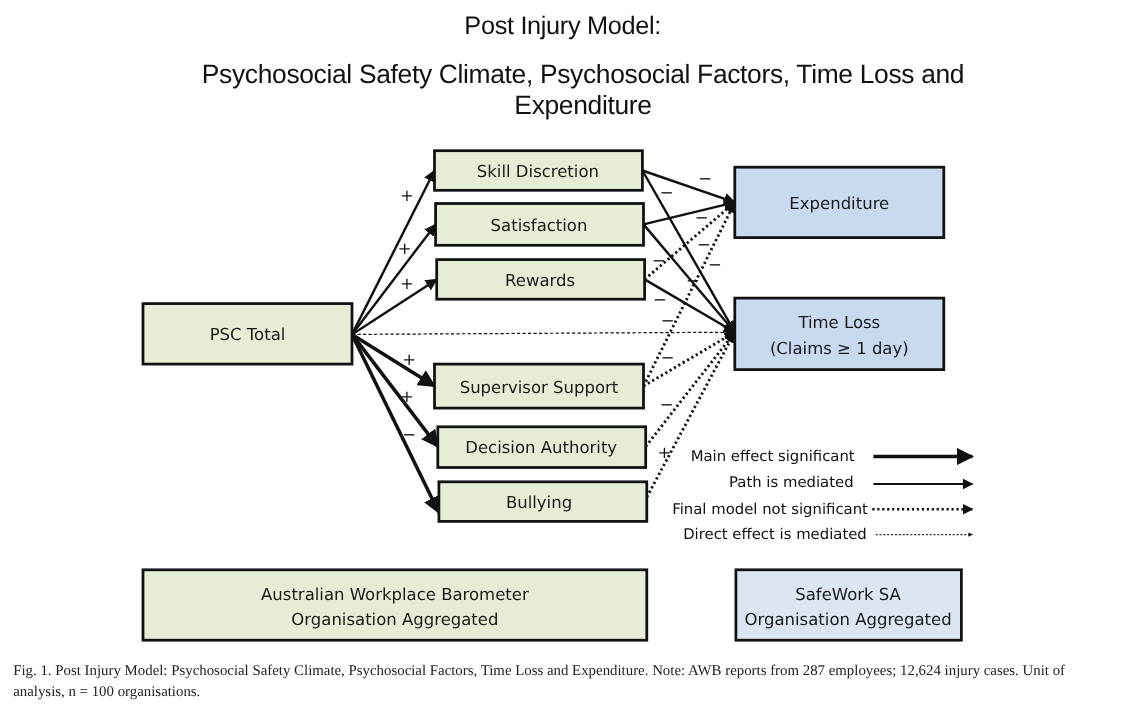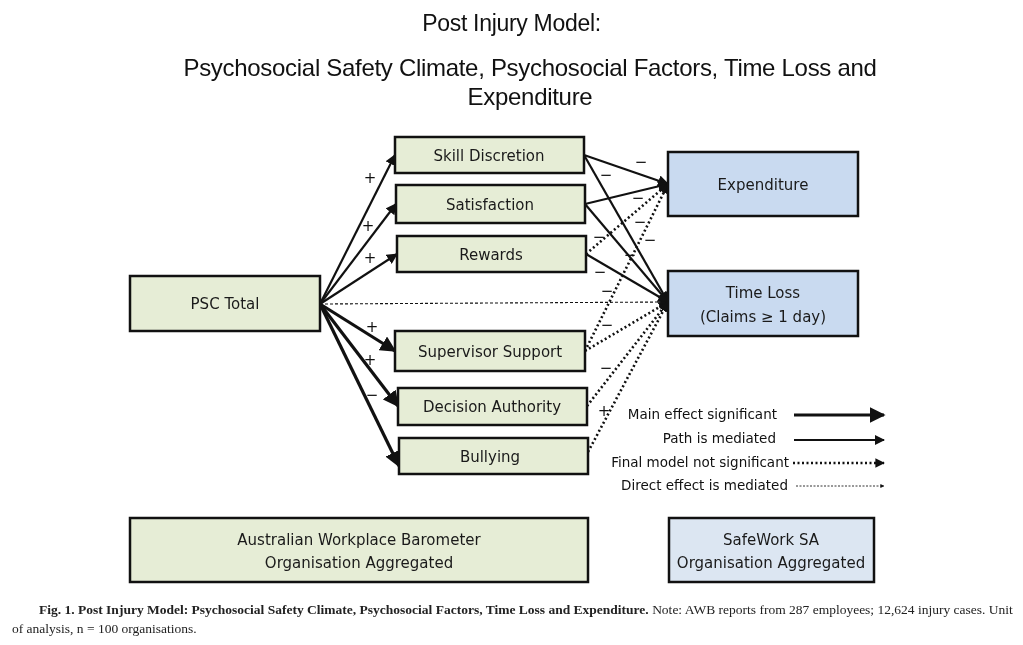--- a/index.html
+++ b/index.html
@@ -13,21 +13,21 @@
   svg.diagram { position: absolute; left: 0; top: 0; }
   .node-label {
     font-family: "DejaVu Sans", sans-serif; font-size: 15px; fill: #1a1a1a;
   }
   .sign { font-family: "DejaVu Sans", sans-serif; font-size: 15px; fill: #111; }
   .legend-label { font-family: "DejaVu Sans", sans-serif; font-size: 13.5px; fill: #111; }
   .caption {
     position: absolute; left: 12px; top: 600px; width: 1005px;
     font-family: "Liberation Serif", serif; font-size: 13.5px; line-height: 19px; color: #222;
   }
-  .caption b { font-weight: bold; margin-left: 27px; }
+  .caption b { font-weight: normal; }
 </style>
 </head>
 <body>
 
 <div class="title1">Post Injury Model:</div>
 <div class="title2">Psychosocial Safety Climate, Psychosocial Factors, Time Loss and Expenditure</div>
 
 <svg class="diagram" width="1023" height="645" viewBox="0 0 1023 645" xmlns="http://www.w3.org/2000/svg">
   <defs>
     <marker id="arrowHead" viewBox="0 0 10 10" refX="9" refY="5" markerWidth="5" markerHeight="5" orient="auto-start-reverse">

